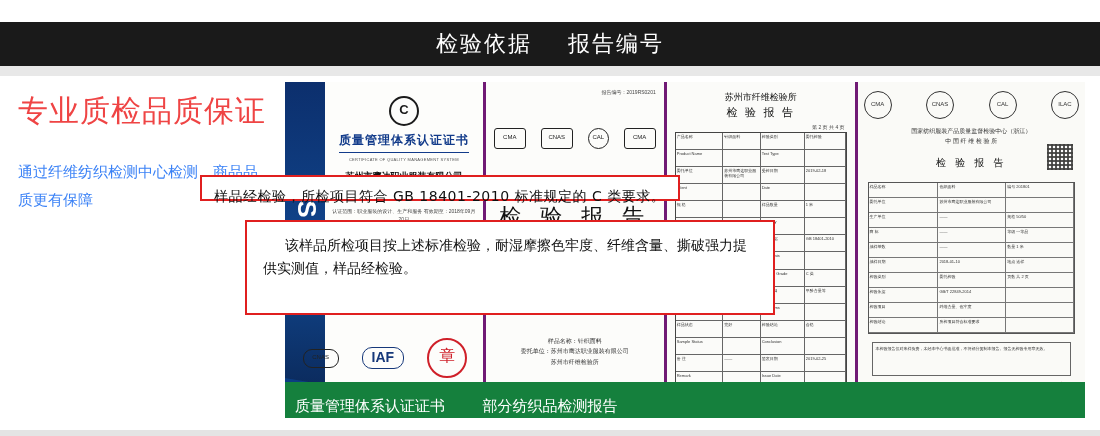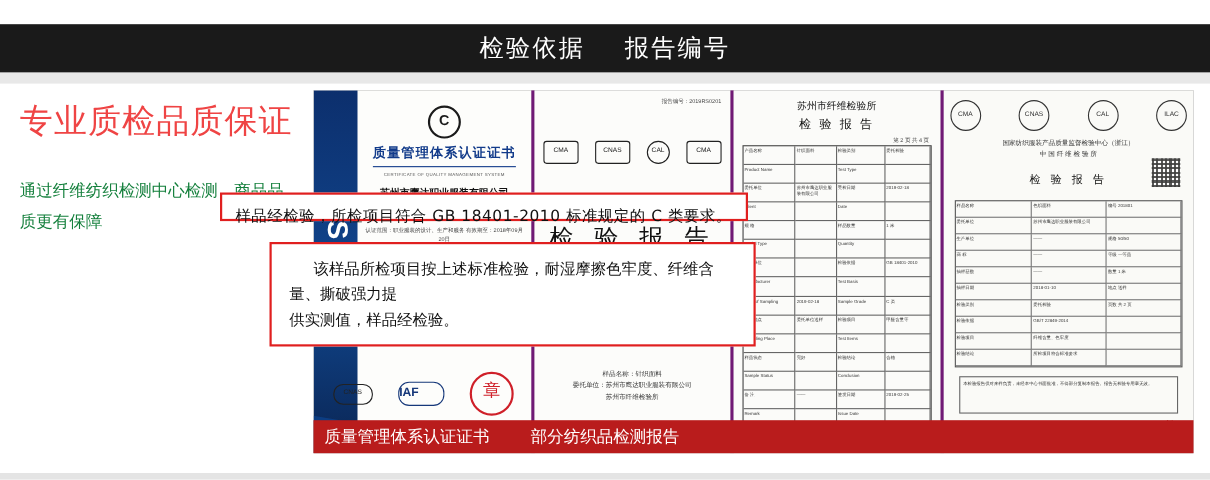--- a/index.html
+++ b/index.html
@@ -65,24 +65,24 @@
     font-size: 30px;
     color: #ef4444;
     letter-spacing: 1px;
     line-height: 1.25;
     font-family: "DejaVu Sans", "Liberation Sans", sans-serif;
     white-space: nowrap;
   }
   .left-sub {
     margin-top: 30px;
     font-size: 15px;
-    color: #15803d;
+    color: #3b82f6;
     line-height: 1.9;
     width: 245px;
-    font-family: Liberation Sans, sans-serif;
+    font-family: Liberation Mono, monospace;
   }
 
   
   .montage {
     position: absolute;
     left: 285px;
     top: 82px;
     width: 800px;
     height: 330px;
     background: #9a9a9a;
@@ -195,24 +195,24 @@
     font-size: 6px;
     line-height: 15px;
     text-align: center;
     color: #222;
   }
   .mark-iaf {
     width: 40px; height: 20px;
     border: 1px solid #16387a;
     border-radius: 10px;
     color: #16387a;
-    font-size: 11px;
+    font-size: 14px;
     font-weight: bold;
     line-height: 18px;
-    text-align: left;
+    text-align: center;
   }
   .stamp {
     width: 36px; height: 36px;
     border: 2px solid #cf2029;
     border-radius: 50%;
     color: #cf2029;
     font-size: 16px;
     line-height: 32px;
     text-align: center;
   }
@@ -412,36 +412,36 @@
     top: 175px;
     width: 480px;
     height: 26px;
     padding: 11px 10px 0 12px;
     font-size: 14px;
     letter-spacing: .5px;
   }
   .callout-2 {
     left: 245px;
     top: 220px;
-    width: 442px;
+    width: 530px;
     height: 95px;
     padding: 12px 12px 0 16px;
     font-size: 14px;
     line-height: 1.65;
   }
   .callout-2 .indent { display: inline-block; width: 22px; }
 
   
   .caption-bar {
     position: absolute;
     left: 285px;
     top: 382px;
     width: 800px;
-    height: 30px;
-    background: #b91c1c;
+    height: 48px;
+    background: #15803d;
     display: flex;
     align-items: center;
     padding-left: 10px;
     box-sizing: border-box;
   }
   .caption-text {
     color: #ffffff;
     font-size: 15px;
     font-family: "DejaVu Sans", "Liberation Sans", sans-serif;
   }

